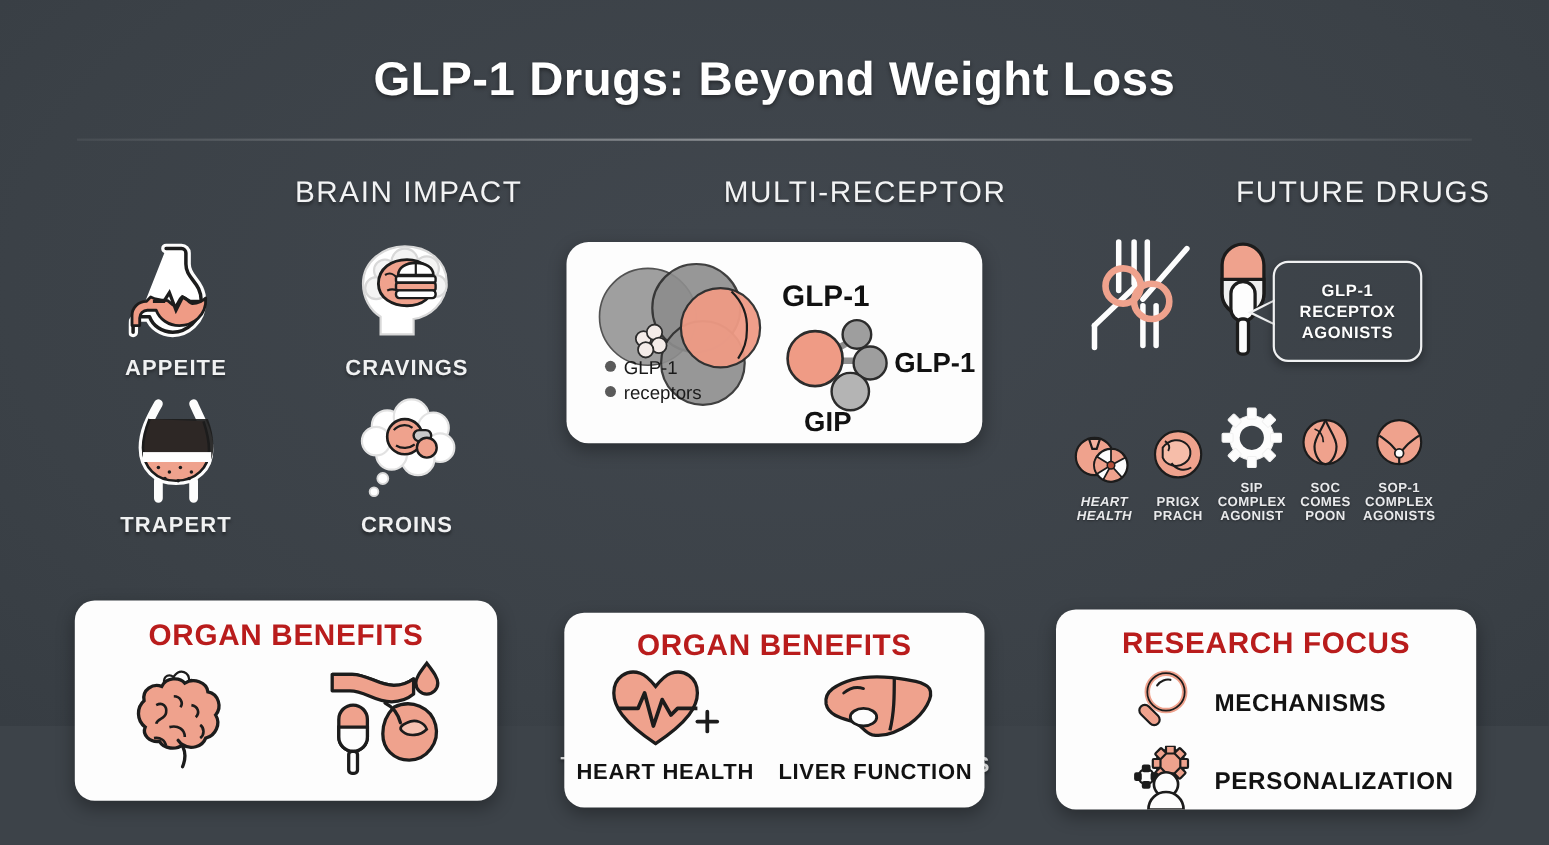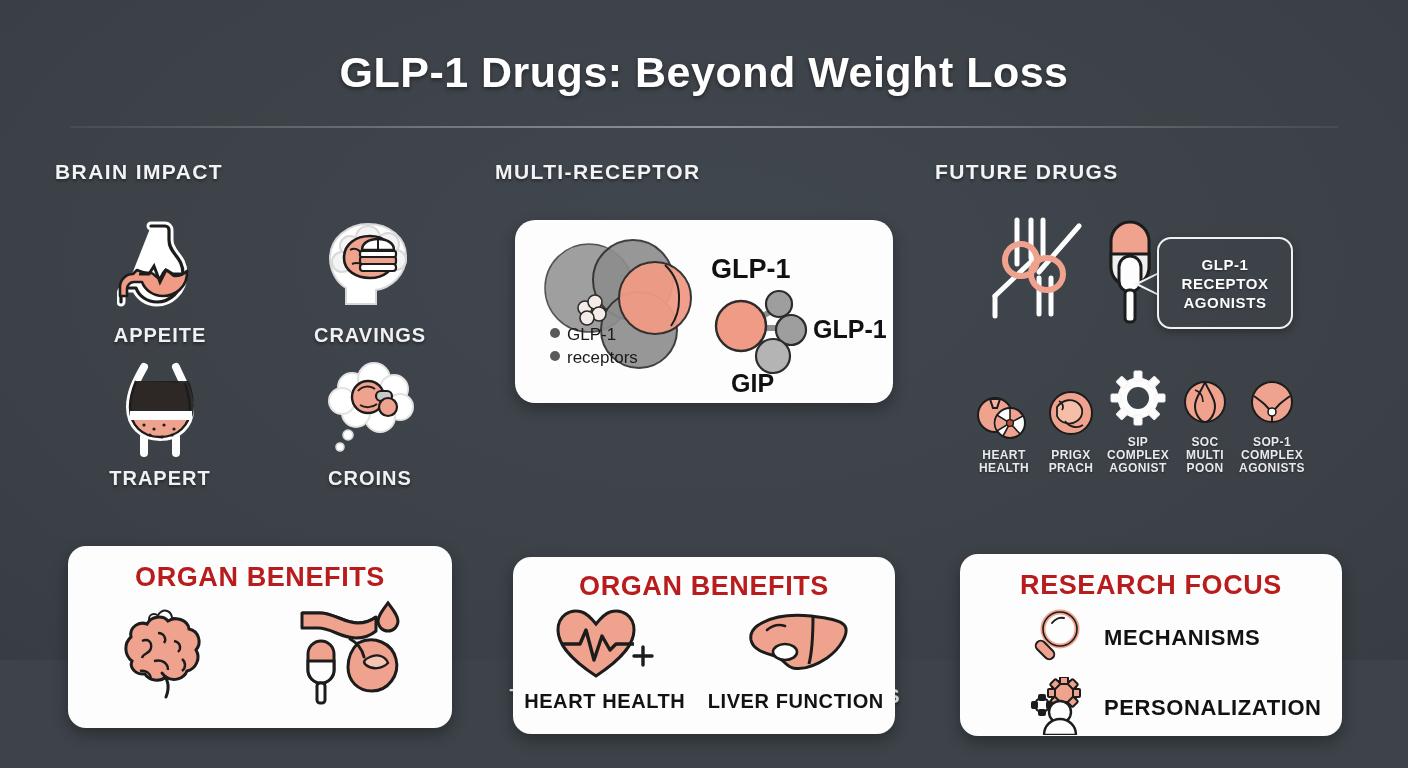--- a/index.html
+++ b/index.html
@@ -30,24 +30,24 @@
     background: linear-gradient(to right, rgba(255,255,255,.06), rgba(255,255,255,.42), rgba(255,255,255,.06));
   }
 
   
   .col { position: absolute; top: 160px; }
   .col-1 { left: 55px;  width: 420px; }
   .col-2 { left: 495px; width: 420px; }
   .col-3 { left: 935px; width: 420px; }
 
   .col-head {
-    text-align: left;
+    text-align: right;
     color: #f2f3f4;
-    font-size: 21px;
-    font-weight: bold;
+    font-size: 27px;
+    font-weight: normal;
     letter-spacing: 1.4px;
     text-shadow: 0 2px 3px rgba(0,0,0,.4);
   }
 
   
   .iconwrap { display:flex; align-items:center; justify-content:center; }
   .lbl {
     color: #f0f1f2; font-size: 20px; font-weight: bold;
     letter-spacing: 1px; text-align: center;
     text-shadow: 0 2px 3px rgba(0,0,0,.42);
@@ -447,21 +447,21 @@
           <svg width="58" height="46" viewBox="0 0 58 46">
             <circle cx="20" cy="22" r="17" fill="#efa28d" stroke="#1c1c1c" stroke-width="2"></circle>
             <path d="M15 6 h10 l-3 9 h-4 z" fill="#f4b29f" stroke="#1c1c1c" stroke-width="2"></path>
             <circle cx="35" cy="30" r="15" fill="#fdfdfd" stroke="#1c1c1c" stroke-width="2"></circle>
             <path d="M35 30 L35 15 A15 15 0 0 1 48 23 Z" fill="#efa28d" stroke="#1c1c1c" stroke-width="1.6"></path>
             <path d="M35 30 L22 38 A15 15 0 0 1 22 22 Z" fill="#efa28d" stroke="#1c1c1c" stroke-width="1.6"></path>
             <path d="M35 30 L45 41 A15 15 0 0 1 28 43 Z" fill="#efa28d" stroke="#1c1c1c" stroke-width="1.6"></path>
             <circle cx="35" cy="30" r="3.4" fill="#b5503a" stroke="#1c1c1c" stroke-width="1.4"></circle>
           </svg>
         </div>
-        <div class="mini-lbl" style="white-space:pre-line;">HEART
+        <div class="mini-lbl" style="white-space:pre-line;font-style:italic;">HEART
 HEALTH</div>
       </div>
 
       <div class="mini" style="padding-top:34px;">
         <div>
           <svg width="52" height="52" viewBox="0 0 52 52">
             <circle cx="26" cy="26" r="21" fill="#efa28d" stroke="#1c1c1c" stroke-width="2"></circle>
             <path d="M12 20 c6 -8 16 -9 22 -3 c5 5 4 13 -2 17 c-7 5 -17 2 -20 -5 z" fill="#f6bda9" stroke="#1c1c1c" stroke-width="1.8"></path>
             <path d="M20 34 c4 6 12 8 18 4" fill="none" stroke="#1c1c1c" stroke-width="1.8"></path>
             <path d="M14 14 c4 2 5 6 3 9" fill="none" stroke="#1c1c1c" stroke-width="1.8"></path>
@@ -498,21 +498,21 @@
       <div class="mini" style="padding-top:8px;">
         <div>
           <svg width="48" height="48" viewBox="0 0 48 48">
             <circle cx="24" cy="24" r="20" fill="#efa28d" stroke="#1c1c1c" stroke-width="2"></circle>
             <path d="M24 4 c-4 10 -10 16 -10 24 c0 9 6 16 10 16" fill="none" stroke="#1c1c1c" stroke-width="2"></path>
             <path d="M24 4 c4 10 10 16 10 24 c0 9 -6 16 -10 16" fill="none" stroke="#1c1c1c" stroke-width="2"></path>
             <path d="M14 12 c6 2 8 6 8 12" fill="none" stroke="#1c1c1c" stroke-width="1.6"></path>
           </svg>
         </div>
         <div class="mini-lbl" style="white-space:pre-line;">SOC
-MULTI
+COMES
 POON</div>
       </div>
 
       <div class="mini">
         <div>
           <svg width="48" height="48" viewBox="0 0 48 48">
             <circle cx="24" cy="24" r="20" fill="#efa28d" stroke="#1c1c1c" stroke-width="2"></circle>
             <path d="M6 18 c8 6 14 10 18 18 c4 -8 10 -12 18 -18" fill="none" stroke="#1c1c1c" stroke-width="2"></path>
             <path d="M24 36 v8" fill="none" stroke="#1c1c1c" stroke-width="2"></path>
             <circle cx="24" cy="34" r="4" fill="#fdfdfd" stroke="#1c1c1c" stroke-width="1.6"></circle>

